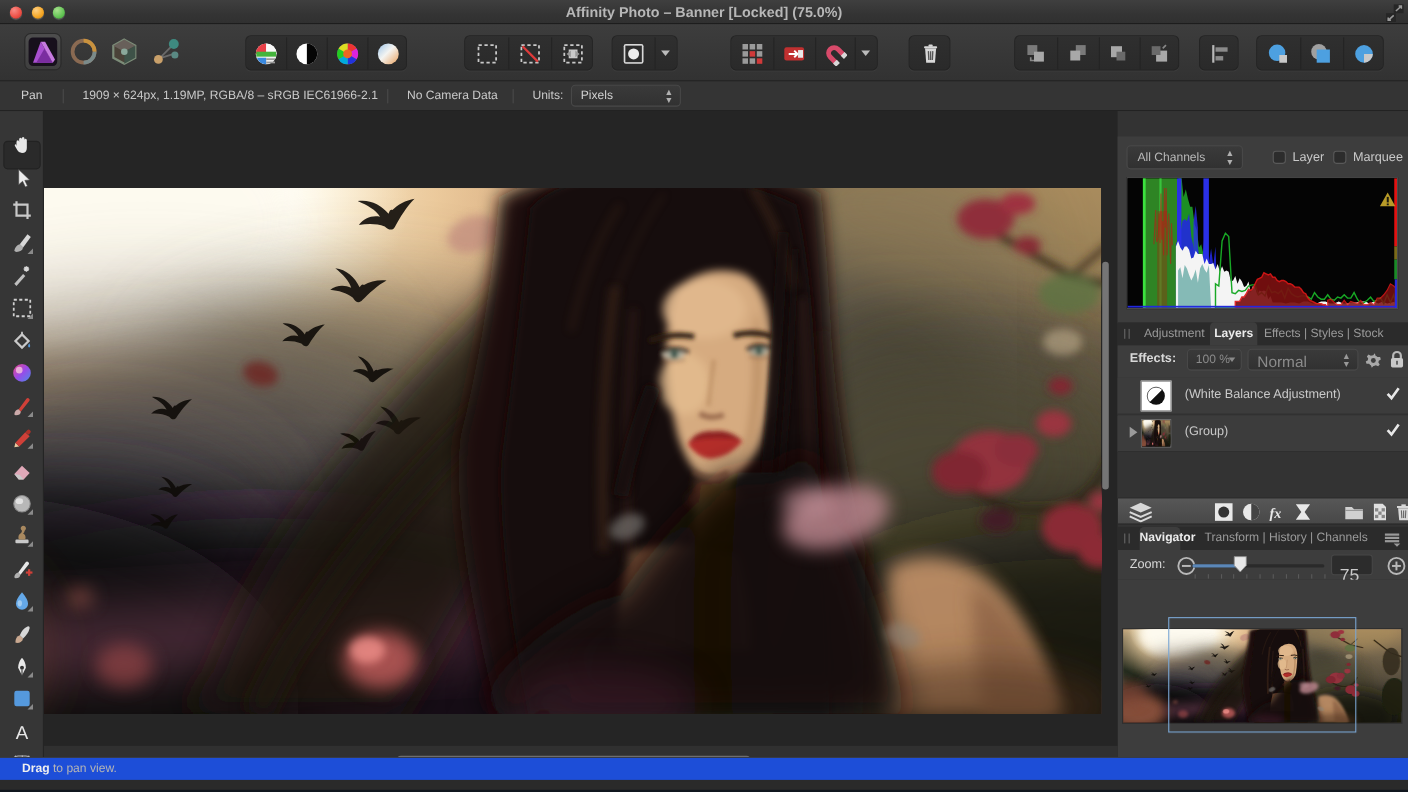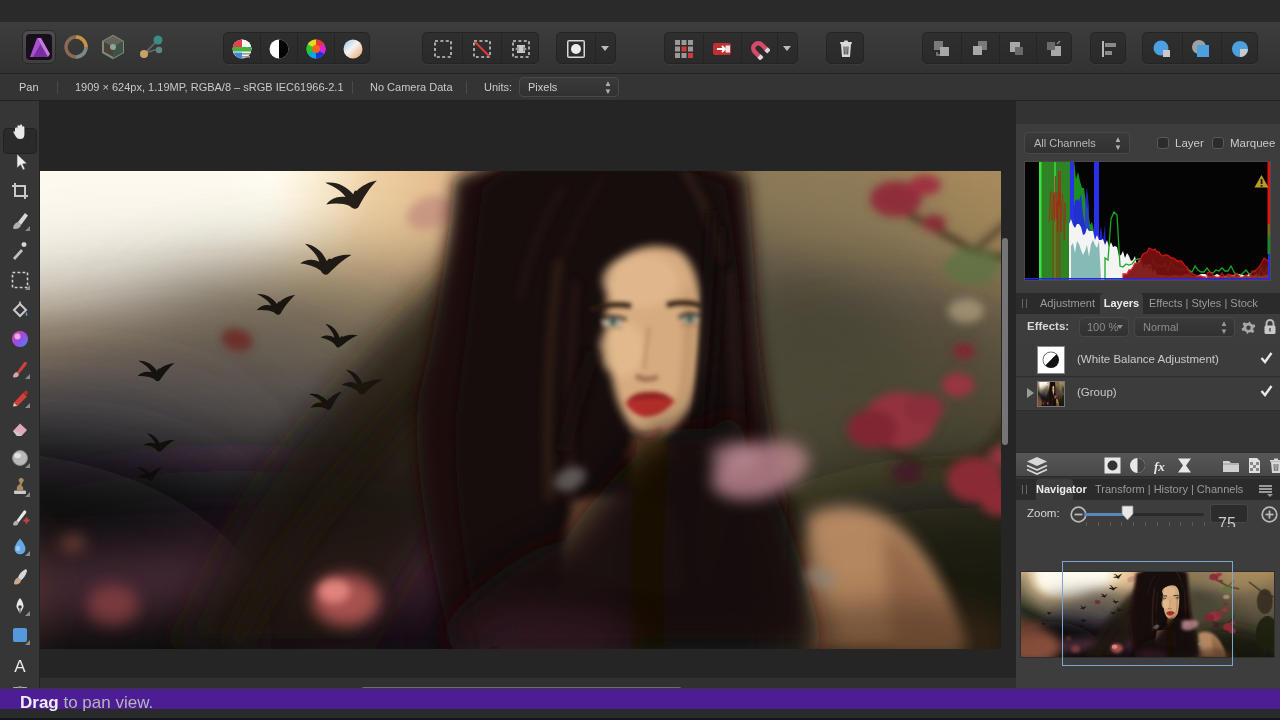--- a/index.html
+++ b/index.html
@@ -15,35 +15,47 @@
 .tbgroup{position:absolute;top:10px;height:32px;background:linear-gradient(#2f2f2f,#2a2a2a);
  border:1px solid #242424;border-radius:5px;box-shadow:0 1px 0 rgba(255,255,255,0.04)}
 .tbsep{position:absolute;top:1px;width:1px;height:29px;background:#242424}
 #ctxbar{position:absolute;left:0;top:74px;width:1280px;height:27px;background:#343434;
  border-bottom:1px solid #222;color:#c9c9c9;font-size:11px}
 .ctxsep{position:absolute;top:7px;width:1px;height:13px;background:#4a4a4a}
 #tools{position:absolute;left:0;top:101px;width:40px;height:596px;background:#363636;border-right:1px solid #242424}
 .tool{position:absolute;left:5px;width:30px;height:26px}
 #canvas{position:absolute;left:40px;top:101px;width:976px;height:577px;background:#252525;overflow:hidden}
 #scrollstrip{position:absolute;left:40px;top:678px;width:976px;height:19px;background:#303030}
-#statusbar{position:absolute;left:0;top:688px;width:1280px;height:21px;background:#4c1d95;
- border-top:1px solid #3a3a3a;color:#b5b5b5;font-size:17px}
+#statusbar{position:absolute;left:0;top:688px;width:1280px;height:21px;background:#1d4ed8;
+ border-top:1px solid #3a3a3a;color:#b5b5b5;font-size:11px}
 #statusline{position:absolute;left:0;top:718px;width:1280px;height:2px;background:#10161e}
 #rpanel{position:absolute;left:1016px;top:101px;width:264px;height:596px;background:#333}
 .tabbar{position:absolute;left:0;width:264px;height:21px;background:#2b2b2b;color:#9a9a9a;font-size:11.5px}
 .tabactive{position:absolute;top:0;height:21px;background:#3d3d3d;border-radius:4px 4px 0 0;
  color:#ececec;font-weight:bold;text-align:center}
 .grip{position:absolute;left:6px;top:6px;width:5px;height:9px;
  border-left:1.5px solid #666;border-right:1.5px solid #666}
 .hamb{position:absolute;right:8px;top:6px;width:13px;height:9px}
 .hamb div{height:1.5px;background:#9a9a9a;margin-bottom:1.6px}
 .ddl{background:linear-gradient(#3a3a3a,#313131);border:1px solid #484848;border-radius:4px;color:#8b8b8b}
 .cbx{position:absolute;width:12px;height:12px;background:#2c2c2c;border:1px solid #595959;border-radius:3px}
 </style></head><body>
 <div style="position:absolute;left:0;top:0;width:1280px;height:720px;background:#2a2a2a">
+    <div id="titlebar">
+      <div class="tl" style="left:9px;background:radial-gradient(circle at 35% 30%,#f98b85,#ee4e44 60%,#b33a32);box-shadow:0 1px 1px rgba(255,255,255,0.25)"></div>
+      <div class="tl" style="left:29px;background:radial-gradient(circle at 35% 30%,#ffd083,#f5a623 60%,#c07d1a);box-shadow:0 1px 1px rgba(255,255,255,0.25)"></div>
+      <div class="tl" style="left:48px;background:radial-gradient(circle at 35% 30%,#a8e08e,#62c454 60%,#3f9a35);box-shadow:0 1px 1px rgba(255,255,255,0.25)"></div>
+      <div id="title">Affinity Photo – Banner [Locked] (75.0%)</div>
+      <svg class="abs" style="right:3px;top:3px" width="18" height="18" viewBox="0 0 18 18">
+        <rect x="8" y="1" width="9" height="8" fill="#262626"></rect>
+        <rect x="1" y="9" width="9" height="8" fill="#262626"></rect>
+        <path d="M10,7 L15,2.5 M12.5,2.5 L15,2.5 L15,5" stroke="#9a9a9a" stroke-width="1.4" fill="none"></path>
+        <path d="M8,11 L3,15.5 M5.5,15.5 L3,15.5 L3,13" stroke="#9a9a9a" stroke-width="1.4" fill="none"></path>
+      </svg>
+    </div>
     <div id="toolbar">
       <div class="abs" style="left:22px;top:8px;width:34px;height:34px;background:linear-gradient(#4e4e4e,#3e3e3e);border:1px solid #2a2a2a;border-radius:6px"></div>
       <svg class="abs" style="left:25px;top:11px" width="28" height="28" viewBox="0 0 28 28">
         <rect x="1" y="1" width="26" height="26" rx="4" fill="#17101c"></rect>
         <path d="M12,5 L23,24 L5,24 Z" fill="#a94fd0"></path>
         <path d="M15.5,11 L23,24 L8,24 Z" fill="#7b2da0"></path>
         <path d="M12,5 L16,5 L25,21 L23,24 Z" fill="#c77ae0"></path>
       </svg>
       <svg class="abs" style="left:62px;top:34px" width="28" height="28" viewBox="0 0 28 28" transform="translate(0,0)"></svg>
       <svg class="abs" style="left:62px;top:11px" width="28" height="28" viewBox="0 0 28 28">
@@ -583,21 +595,21 @@
         <div class="tabactive" style="left:84px;width:43px;padding-top:4px;font-size:11px">Layers</div>
         <div class="abs" style="left:133px;top:4px;font-size:11px">Effects&nbsp;|&nbsp;Styles&nbsp;|&nbsp;Stock</div>
       </div>
       <div class="abs" style="left:0;top:213px;width:264px;height:29px;background:#3d3d3d"></div>
       <div class="abs" style="left:11px;top:219px;color:#d8d8d8;font-size:11.5px;font-weight:bold">Effects:</div>
       <div class="ddl abs" style="left:63px;top:216px;width:50px;height:20px">
         <div class="abs" style="left:7px;top:3px;font-size:11px">100 %</div>
         <div class="abs" style="right:5px;top:7px;width:0;height:0;border-left:3.5px solid transparent;border-right:3.5px solid transparent;border-top:4.5px solid #8a8a8a"></div>
       </div>
       <div class="ddl abs" style="left:118px;top:216px;width:101px;height:20px">
-        <div class="abs" style="left:8px;top:3px;font-size:11px">Normal</div>
+        <div class="abs" style="left:8px;top:3px;font-size:14px">Normal</div>
         <div class="abs" style="right:6px;top:2px;color:#999;font-size:8px;line-height:8px">▲<br>▼</div>
       </div>
       <svg class="abs" style="left:224px;top:218px" width="17" height="17" viewBox="0 0 17 17">
         <path d="M8.5,2 L9.6,4 A4.8,4.8 0 0 1 11.6,4.9 L13.9,4.3 L15,6.4 L13.4,8 A5,5 0 0 1 13.4,9.5 L15,11 L13.9,13 L11.6,12.5 A4.8,4.8 0 0 1 9.6,13.5 L8.5,15.5 L7.4,13.5 A4.8,4.8 0 0 1 5.4,12.5 L3.1,13 L2,11 L3.6,9.5 A5,5 0 0 1 3.6,8 L2,6.4 L3.1,4.3 L5.4,4.9 A4.8,4.8 0 0 1 7.4,4 Z" fill="#a8a8a8" transform="rotate(12 8.5 8.5)"></path>
         <circle cx="8.5" cy="8.75" r="2.2" fill="#3d3d3d"></circle>
       </svg>
       <svg class="abs" style="left:247px;top:217px" width="14" height="18" viewBox="0 0 14 18">
         <path d="M3.5,8 L3.5,5.5 A3.5,3.5 0 0 1 10.5,5.5 L10.5,8" fill="none" stroke="#b8b8b8" stroke-width="2"></path>
         <rect x="1.5" y="7.5" width="11" height="8.5" rx="1.5" fill="#c9c9c9"></rect>
         <rect x="6.2" y="10" width="1.6" height="3.5" fill="#555"></rect>

